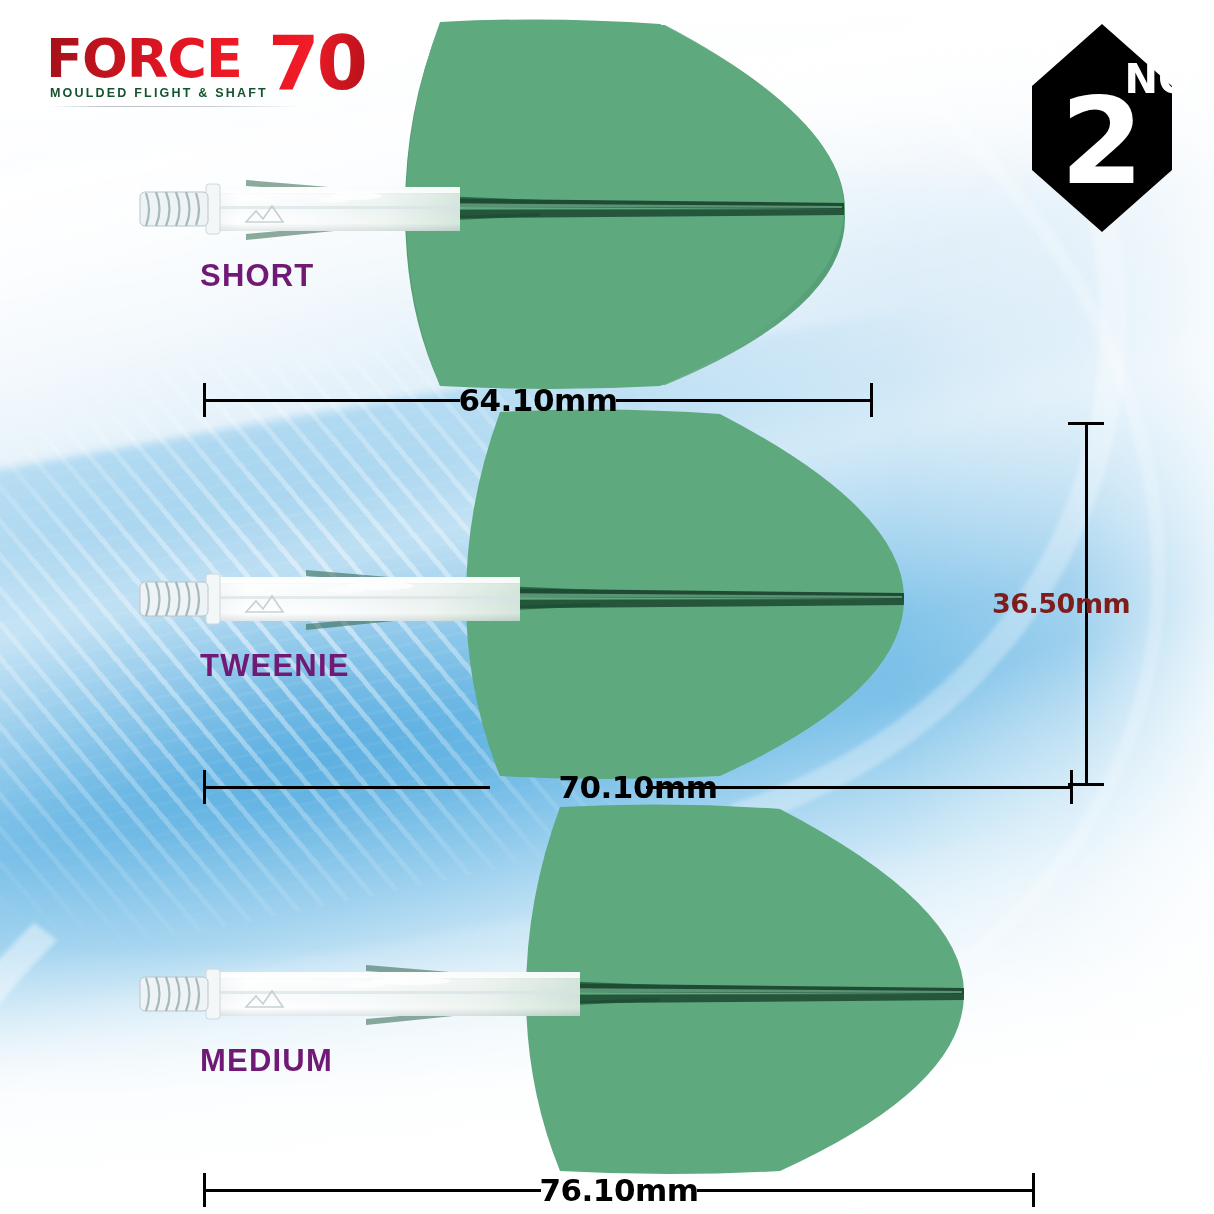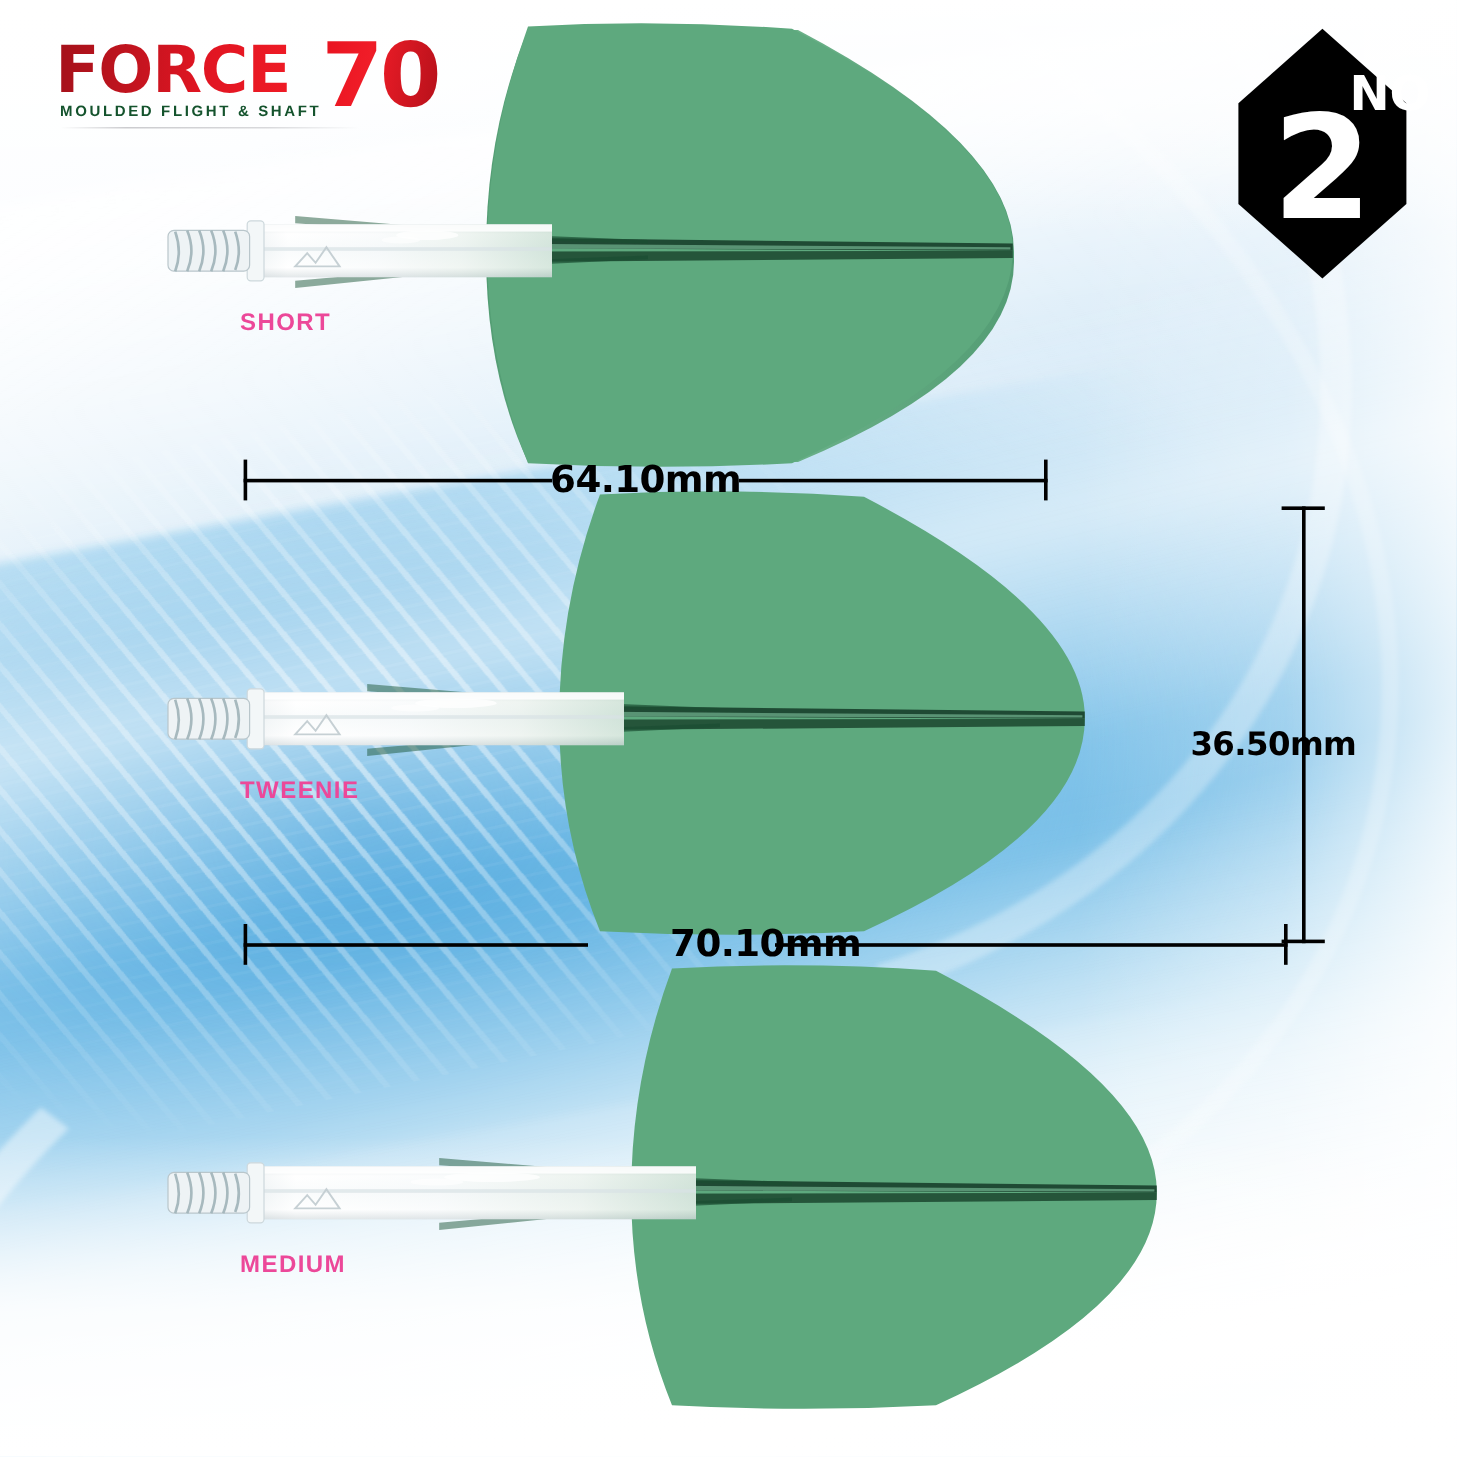--- a/index.html
+++ b/index.html
@@ -118,22 +118,22 @@
     font-family:"DejaVu Sans", sans-serif;
   }
 
   
   .dart{position:absolute;}
   .dart svg{display:block;overflow:visible;}
 
   
   .size-label{
     position:absolute;
-    font-size:20px;font-weight:bold;letter-spacing:1.2px;
-    color:#ec4899;
+    font-size:31px;font-weight:bold;letter-spacing:1.2px;
+    color:#701a75;
     font-family:"Liberation Sans", sans-serif;
     white-space:nowrap;
   }
 
   
   .dim-h{position:absolute;height:34px;}
   .dim-h .bar{position:absolute;top:16px;left:0;right:0;height:3px;background:#000;}
   .dim-h .tick{position:absolute;top:0;width:3px;height:34px;background:#000;}
   .dim-h .tick.l{left:0;}
   .dim-h .tick.r{right:0;}
@@ -145,23 +145,23 @@
     letter-spacing:-0.5px;white-space:nowrap;
   }
 
   .dim-v{position:absolute;width:36px;}
   .dim-v .bar{position:absolute;left:17px;top:0;bottom:0;width:3px;background:#000;}
   .dim-v .tick{position:absolute;left:0;width:36px;height:3px;background:#000;}
   .dim-v .tick.t{top:0;}
   .dim-v .tick.b{bottom:0;}
   .dim-v-label{
     position:absolute;
-    font-size:27px;font-weight:bold;color:#000000;
-    font-family:"DejaVu Sans", sans-serif;
-    letter-spacing:-0.5px;white-space:nowrap;margin-top:17px;
+    font-size:27px;font-weight:bold;color:#7f1d1d;
+    font-family:"DejaVu Sans", sans-serif;
+    letter-spacing:-0.5px;white-space:nowrap;
   }
   .vmask{position:absolute;width:5px;background:transparent;}
 </style>
 </head>
 <body>
 
 <div class="stage">
 
   <div class="bg-base"></div>
   <div class="bg-deepblue"></div>
@@ -363,20 +363,26 @@
     <div class="txt">64.10mm</div>
   </div>
 
   <div class="dim-h" style="left:203px;top:770px;width:870px;">
     <div class="bar" style="background: linear-gradient(90deg, rgb(0, 0, 0) 0px, rgb(0, 0, 0) 286.914px, rgba(0, 0, 0, 0) 286.914px, rgba(0, 0, 0, 0) 443.086px, rgb(0, 0, 0) 443.086px, rgb(0, 0, 0) 100%);"></div>
     <div class="tick l"></div>
     <div class="tick r"></div>
     <div class="txt">70.10mm</div>
   </div>
 
+  <div class="dim-h" style="left:203px;top:1173px;width:832px;">
+    <div class="bar" style="background: linear-gradient(90deg, rgb(0, 0, 0) 0px, rgb(0, 0, 0) 337.914px, rgba(0, 0, 0, 0) 337.914px, rgba(0, 0, 0, 0) 494.086px, rgb(0, 0, 0) 494.086px, rgb(0, 0, 0) 100%);"></div>
+    <div class="tick l"></div>
+    <div class="tick r"></div>
+    <div class="txt">76.10mm</div>
+  </div>
 
   <div class="dim-v" style="left:1068px;top:422px;height:364px;">
     <div class="bar"></div>
     <div class="tick t"></div>
     <div class="tick b"></div>
   </div>
   <div class="vmask" style="left: 1083px; top: 584px; height: 39px; background: transparent;"></div>
   <div class="dim-v-label" style="left:992px;top:588px;">36.50mm</div>
 
 </div>

